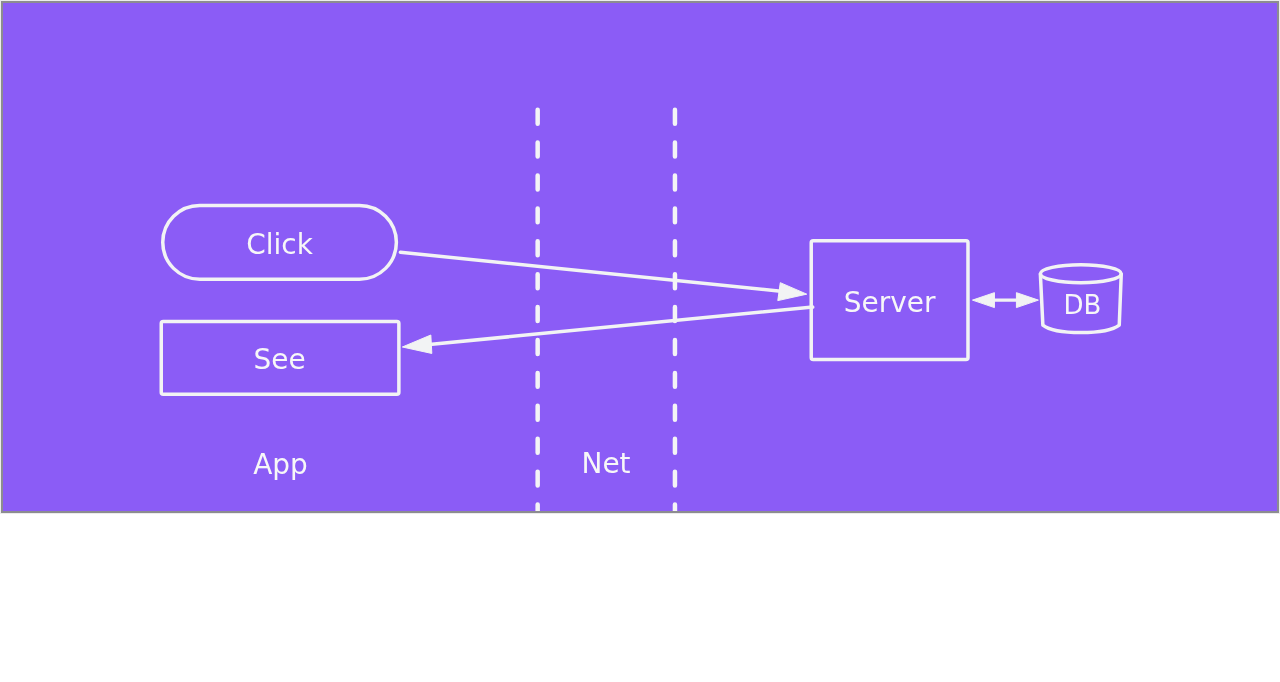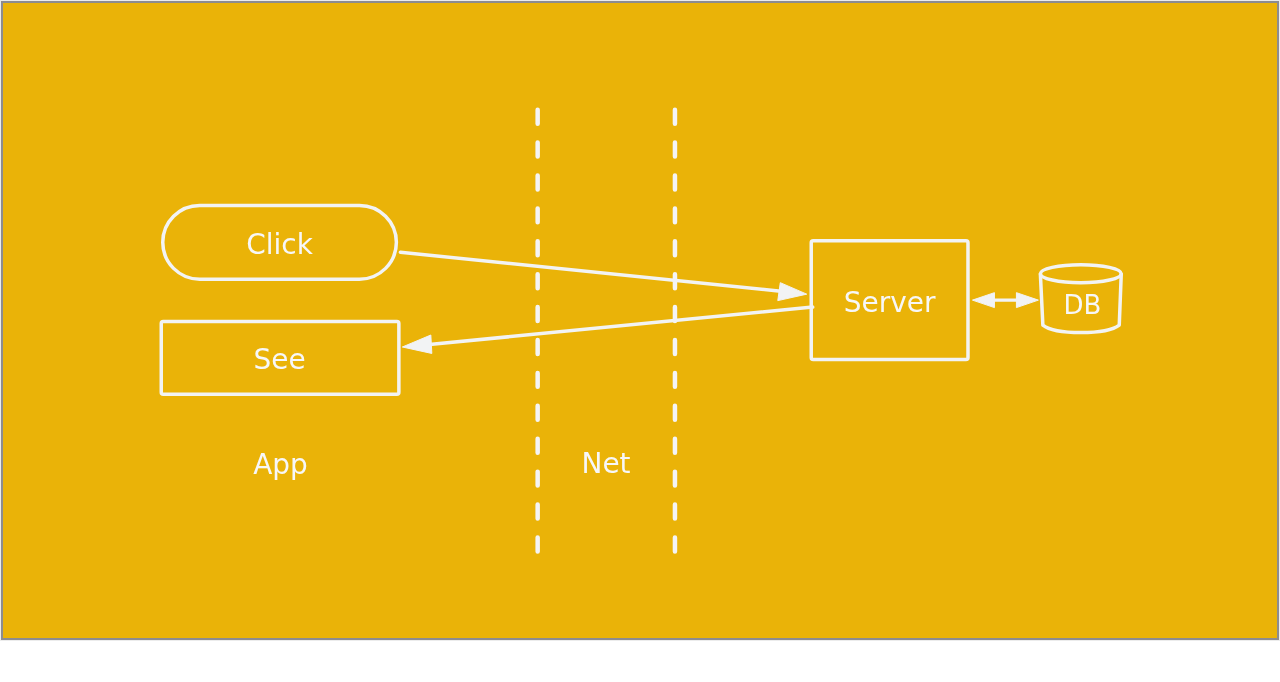--- a/index.html
+++ b/index.html
@@ -1,23 +1,23 @@
 <!DOCTYPE html>
 <html><head>
 <meta charset="utf-8">
 <style>
   html, body { margin: 0; padding: 0; }
   body { background: #ffffff; font-family: "DejaVu Sans", sans-serif; }
   .page {
     position: relative;
     width: 1280px;
-    height: 641px;
+    height: 514px;
     box-sizing: border-box;
     border: 1px solid #ececec;
-    background: #eab308;
+    background: #8b5cf6;
     overflow: hidden;
     text-align: center;
   }
   .frame-inner {
     position: absolute;
     inset: 0;
     border: 2px solid #8c8c90;
     pointer-events: none;
     z-index: 5;
   }

